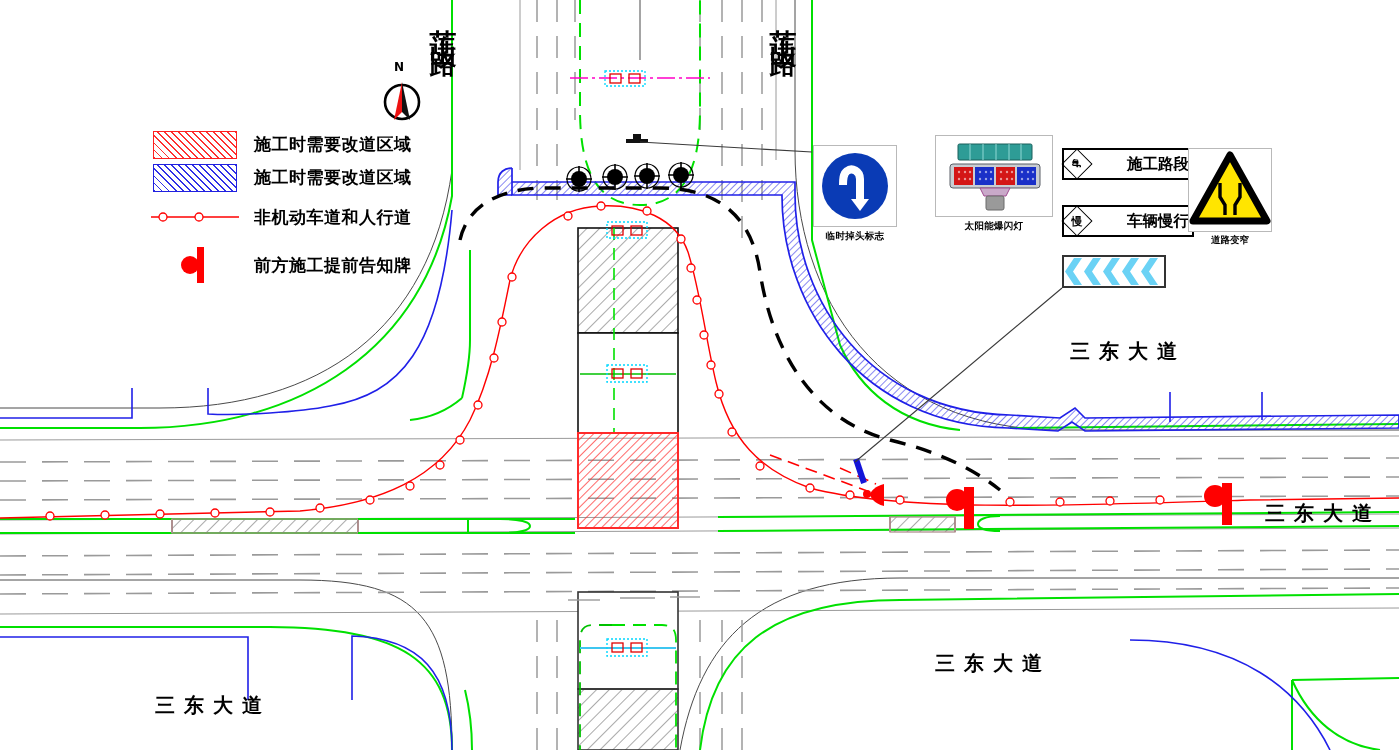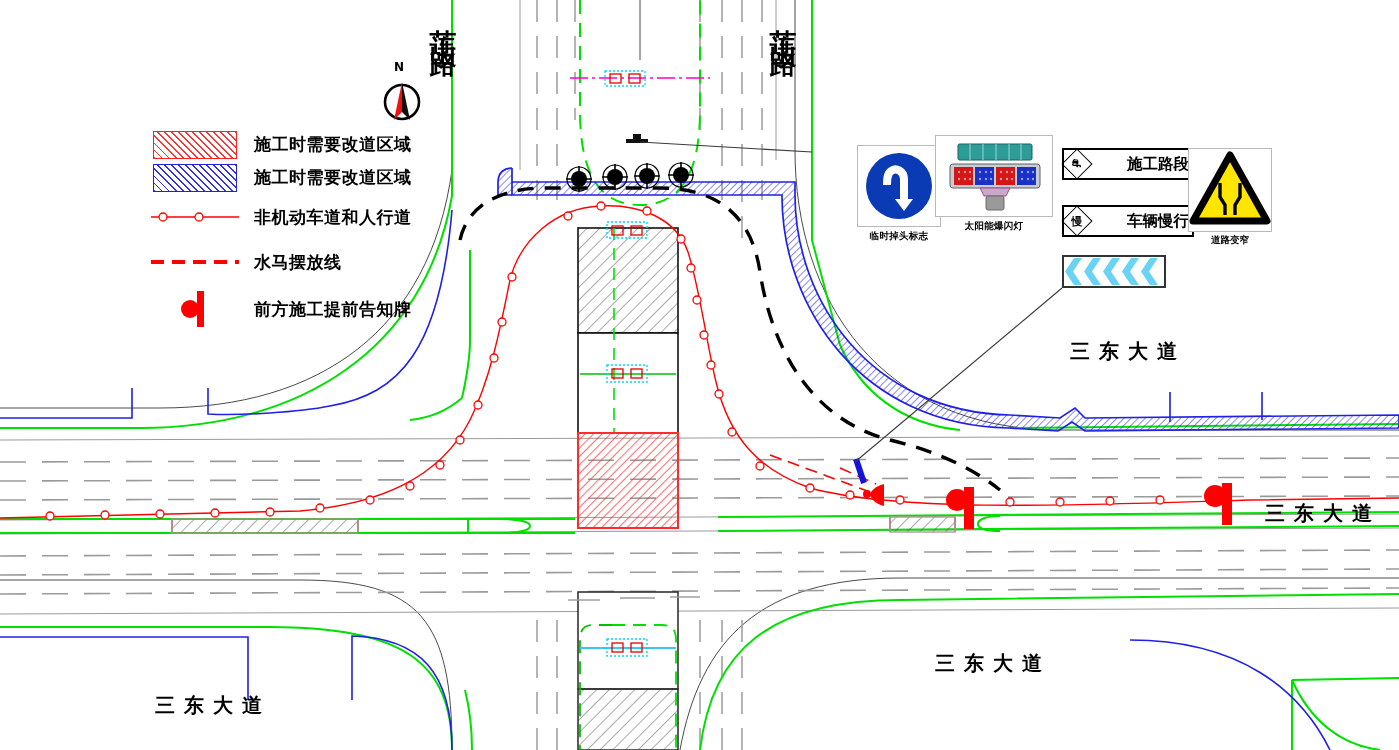--- a/index.html
+++ b/index.html
@@ -360,49 +360,41 @@
       <div class="lg-sw">
         <svg width="88" height="16" viewBox="0 0 88 16">
           <line x1="0" y1="8" x2="88" y2="8" stroke="#ff0000" stroke-width="1.3"></line>
           <circle cx="12" cy="8" r="4" fill="#fff" stroke="#ff0000" stroke-width="1.3"></circle>
           <circle cx="48" cy="8" r="4" fill="#fff" stroke="#ff0000" stroke-width="1.3"></circle>
         </svg>
       </div>
       <div class="lg-tx">非机动车道和人行道</div>
     </div>
 
-    <div class="lg-row" style="height:44px">
-      <div class="lg-sw">
-        <svg width="88" height="10" viewBox="0 0 88 10">
-          <line x1="0" y1="5" x2="88" y2="5" stroke="#ff0000" stroke-width="4" stroke-dasharray="13 8"></line>
-        </svg>
-      </div>
-      <div class="lg-tx">水马摆放线</div>
-    </div>
 
     <div class="lg-row" style="height:50px">
       <div class="lg-sw">
         <svg width="40" height="44" viewBox="0 0 40 44">
           <rect x="22" y="4" width="7" height="36" fill="#ff0000"></rect>
           <circle cx="15" cy="22" r="9" fill="#ff0000"></circle>
         </svg>
       </div>
       <div class="lg-tx">前方施工提前告知牌</div>
     </div>
 
   </div>
 
   <div class="compass-n" style="left:394px; top:60px;">N</div>
   <svg class="sign-abs" style="left:380px; top:78px;" width="44" height="48" viewBox="0 0 44 48">
     <circle cx="22" cy="24" r="17" fill="none" stroke="#000" stroke-width="2.6"></circle>
     <path d="M22,4 L14,42 L22,34 Z" fill="#ee1111"></path>
     <path d="M22,4 L30,42 L22,34 Z" fill="#111111"></path>
   </svg>
 
-  <div class="sign-abs" style="left:813px; top:145px;padding-left:44px;">
+  <div class="sign-abs" style="left:813px; top:145px;">
     <div class="sign-frame" style="width:84px;height:82px;">
       <div class="uturn-circle">
         <svg width="66" height="66" viewBox="0 0 66 66">
           <path d="M38,52 L38,26 C38,18 30,14 25,18 C21,21 21,27 21,32" fill="none" stroke="#fff" stroke-width="8" stroke-linecap="butt"></path>
           <path d="M29,46 L38,58 L47,46 Z" fill="#fff"></path>
         </svg>
       </div>
     </div>
     <div class="sign-cap">临时掉头标志</div>
   </div>

